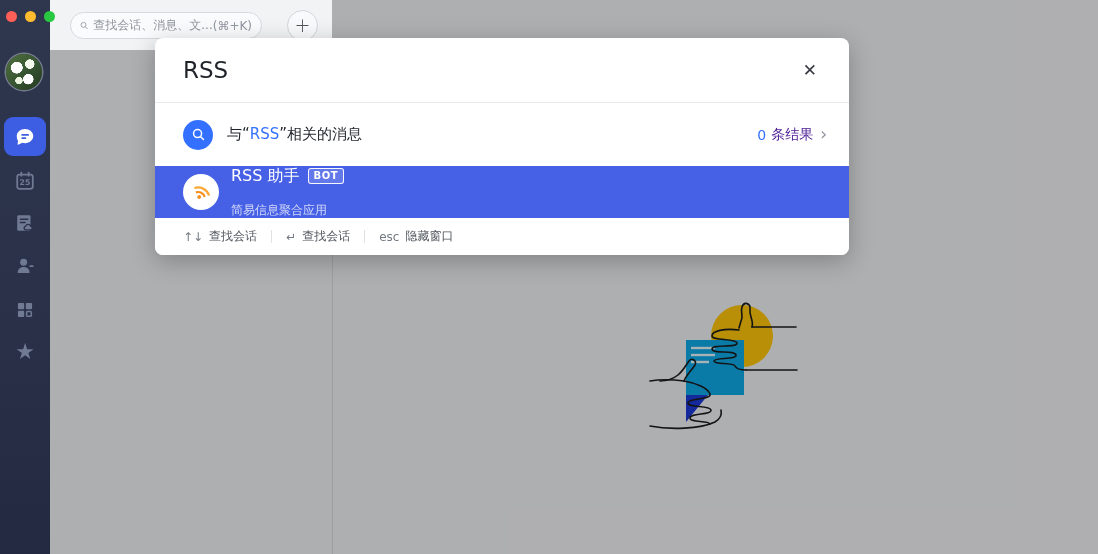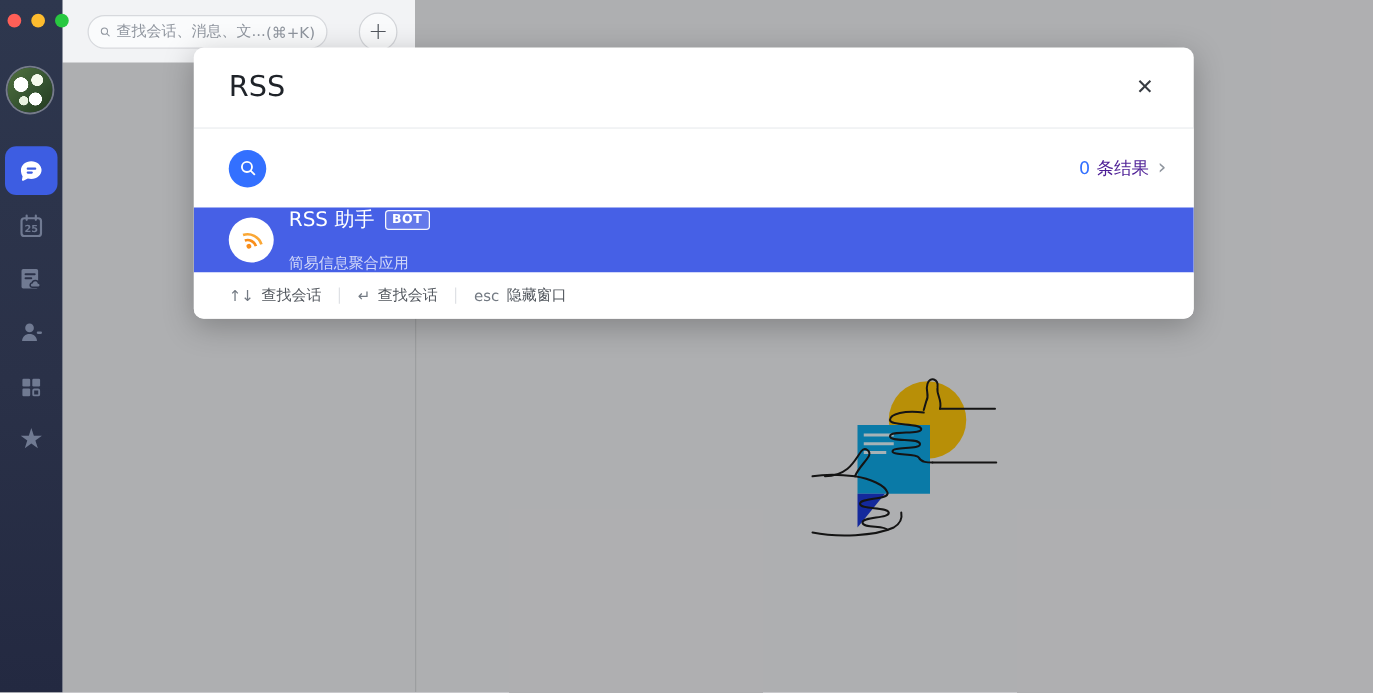--- a/index.html
+++ b/index.html
@@ -39,21 +39,21 @@
       radial-gradient(circle at 62% 70%, #ffffff 0 15%, rgba(255,255,255,0) 16%),
       radial-gradient(circle at 36% 74%, #e9f3e0 0 10%, rgba(255,255,255,0) 11%),
       linear-gradient(135deg,#51713f 0%,#33512f 60%,#24391f 100%); }
   .nav-item { position:absolute; left:0; width:50px; height:40px; display:flex; align-items:center; justify-content:center; }
   .nav-item.active-pill { left:4px; width:42px; height:39px; background:#3d5de2; border-radius:9px; }
   .nav-chat { top:117px; } .nav-cal { top:161px; } .nav-docs { top:203px; }
   .nav-contacts { top:246px; } .nav-grid { top:290px; } .nav-star { top:332px; }
   .nav-star .star { color:#707a92; font-size:22px; line-height:1; }
 
   
-  .modal { position:absolute; left:155px; top:38px; width:800px; height:217px; background:#fff; border-radius:8px;
+  .modal { position:absolute; left:155px; top:38px; width:694px; height:217px; background:#fff; border-radius:8px;
            box-shadow:0 6px 24px rgba(0,0,0,.25); z-index:6; overflow:hidden; }
   .modal-header { height:65px; display:flex; align-items:center; padding:0 24px 0 28px; border-bottom:1px solid #e8eaed; }
   .query-input { border:none; outline:none; background:transparent; font-family:inherit; font-size:23px; color:#1f2329;
                  flex:1 1 auto; }
   .close-btn { font-size:17px; color:#383c42; padding:4px 8px; line-height:1; }
 
   .row-msg { height:63px; display:flex; align-items:center; padding:0 22px 0 28px; background:#fff; }
   .msg-circle { width:30px; height:30px; border-radius:50%; background:#3370ff; display:flex; align-items:center;
                 justify-content:center; flex:0 0 auto; }
   .msg-text { font-size:15px; color:#1f2329; margin-left:14px; }
@@ -184,20 +184,23 @@
     <span class="close-btn">✕</span>
   </div>
 
   <div class="row-msg">
     <div class="msg-circle">
       <svg width="15" height="15" viewBox="0 0 16 16">
         <circle cx="7" cy="7" r="4.3" fill="none" stroke="#ffffff" stroke-width="1.6"></circle>
         <line x1="10.3" y1="10.3" x2="13.3" y2="13.3" stroke="#ffffff" stroke-width="1.6" stroke-linecap="round"></line>
       </svg>
     </div>
+    <div class="msg-text">
+      <span>与“</span><span class="kw">RSS</span><span>”相关的消息</span>
+    </div>
     <div class="msg-right">
       <span class="cnt">0</span>
       <span class="cnt-label">条结果</span>
       <span class="chev">›</span>
     </div>
   </div>
 
   <div class="row-bot">
     <div class="bot-avatar">
       <svg width="20" height="20" viewBox="0 0 24 24">

